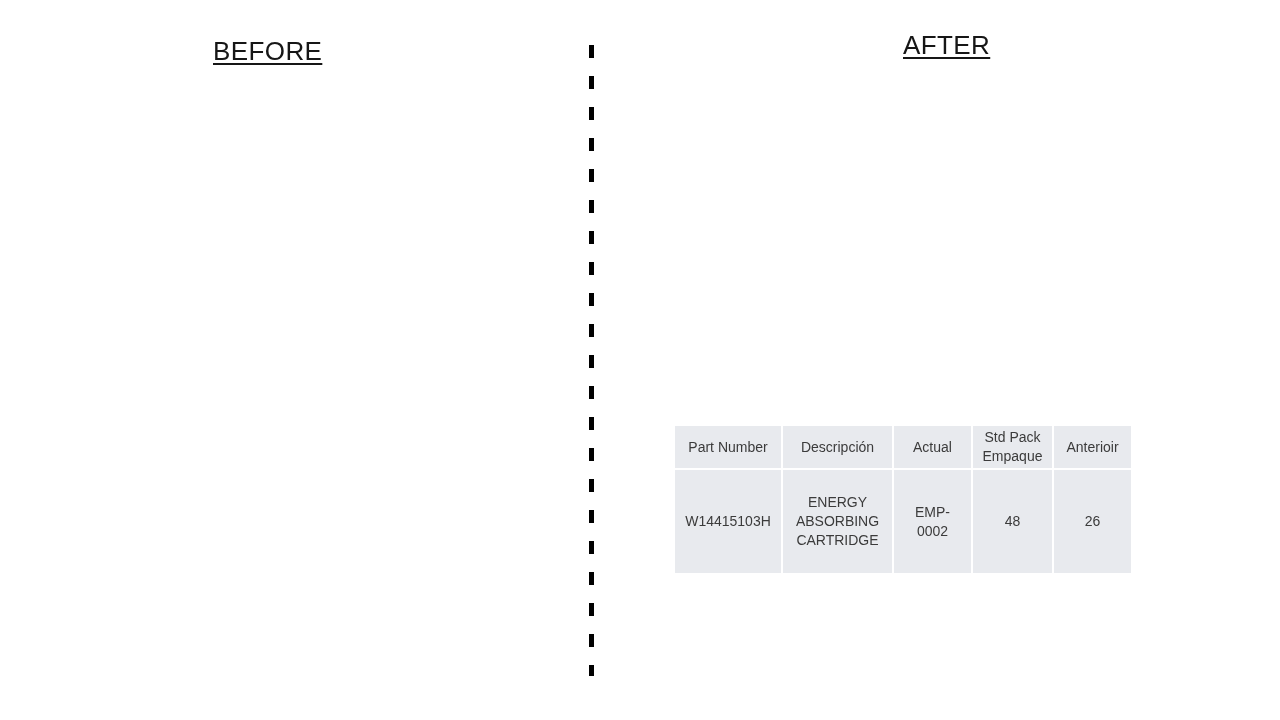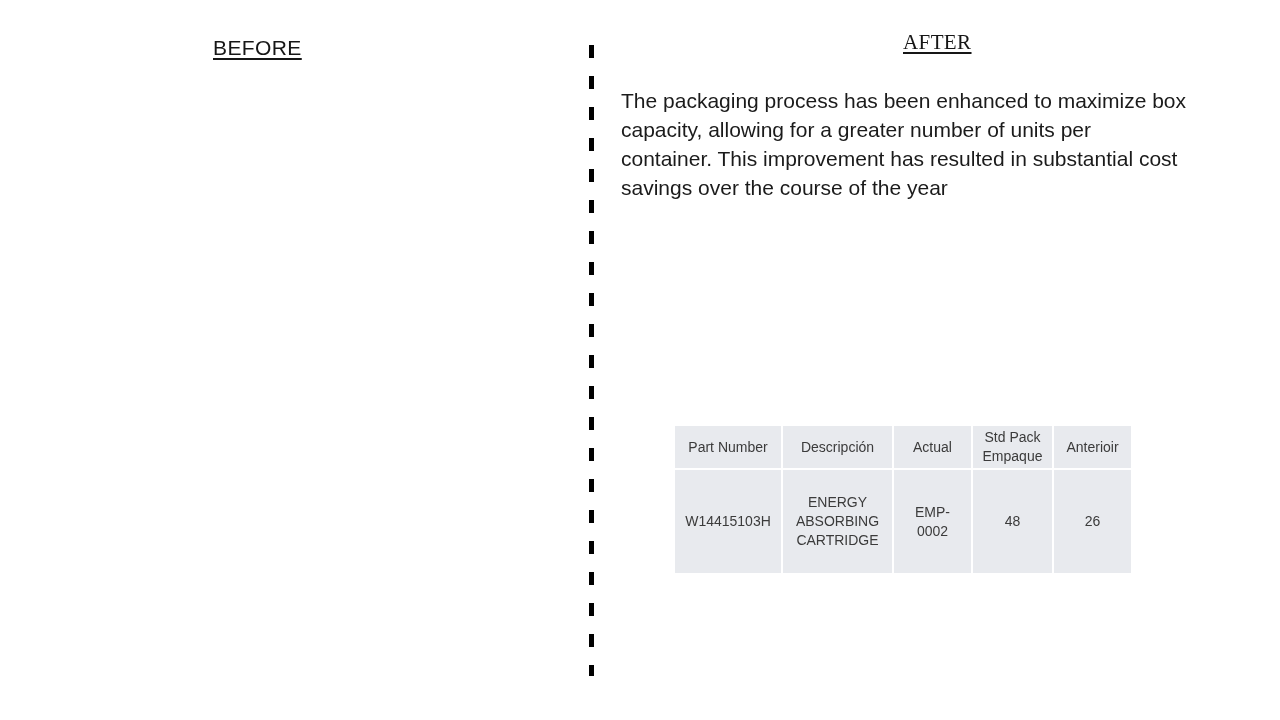--- a/index.html
+++ b/index.html
@@ -12,30 +12,30 @@
   .slide {
     position: relative;
     width: 1280px;
     height: 720px;
     background: #ffffff;
   }
 
   
   .section-title {
     position: absolute;
-    font-size: 21px;
+    font-size: 26px;
     color: #161616;
     text-decoration: underline;
     text-underline-offset: 3px;
     text-decoration-thickness: 1.5px;
     letter-spacing: 0.4px;
     white-space: nowrap;
   }
   .before-title { left: 213px; top: 36px; }
-  .after-title  { left: 903px; top: 30px; font-family: Liberation Serif, serif; }
+  .after-title  { left: 903px; top: 30px; }
 
   
   .divider {
     position: absolute;
     left: 589px;
     top: 45px;
     width: 5px;
     height: 631px;
     background: repeating-linear-gradient(
       to bottom,
@@ -90,24 +90,20 @@
 <body>
 
 <div class="slide">
 
   <div class="section-title before-title">BEFORE</div>
 
   <div class="divider"></div>
 
   <div class="section-title after-title">AFTER</div>
 
-  <div class="after-paragraph">The packaging process has been enhanced to maximize box
-capacity, allowing for a greater number of units per
-container. This improvement has resulted in substantial cost
-savings over the course of the year</div>
 
   <div class="parts-table-wrap">
     <table class="parts-table">
       <colgroup>
         <col class="col-part">
         <col class="col-desc">
         <col class="col-emp">
         <col class="col-std">
         <col class="col-ant">
       </colgroup>

